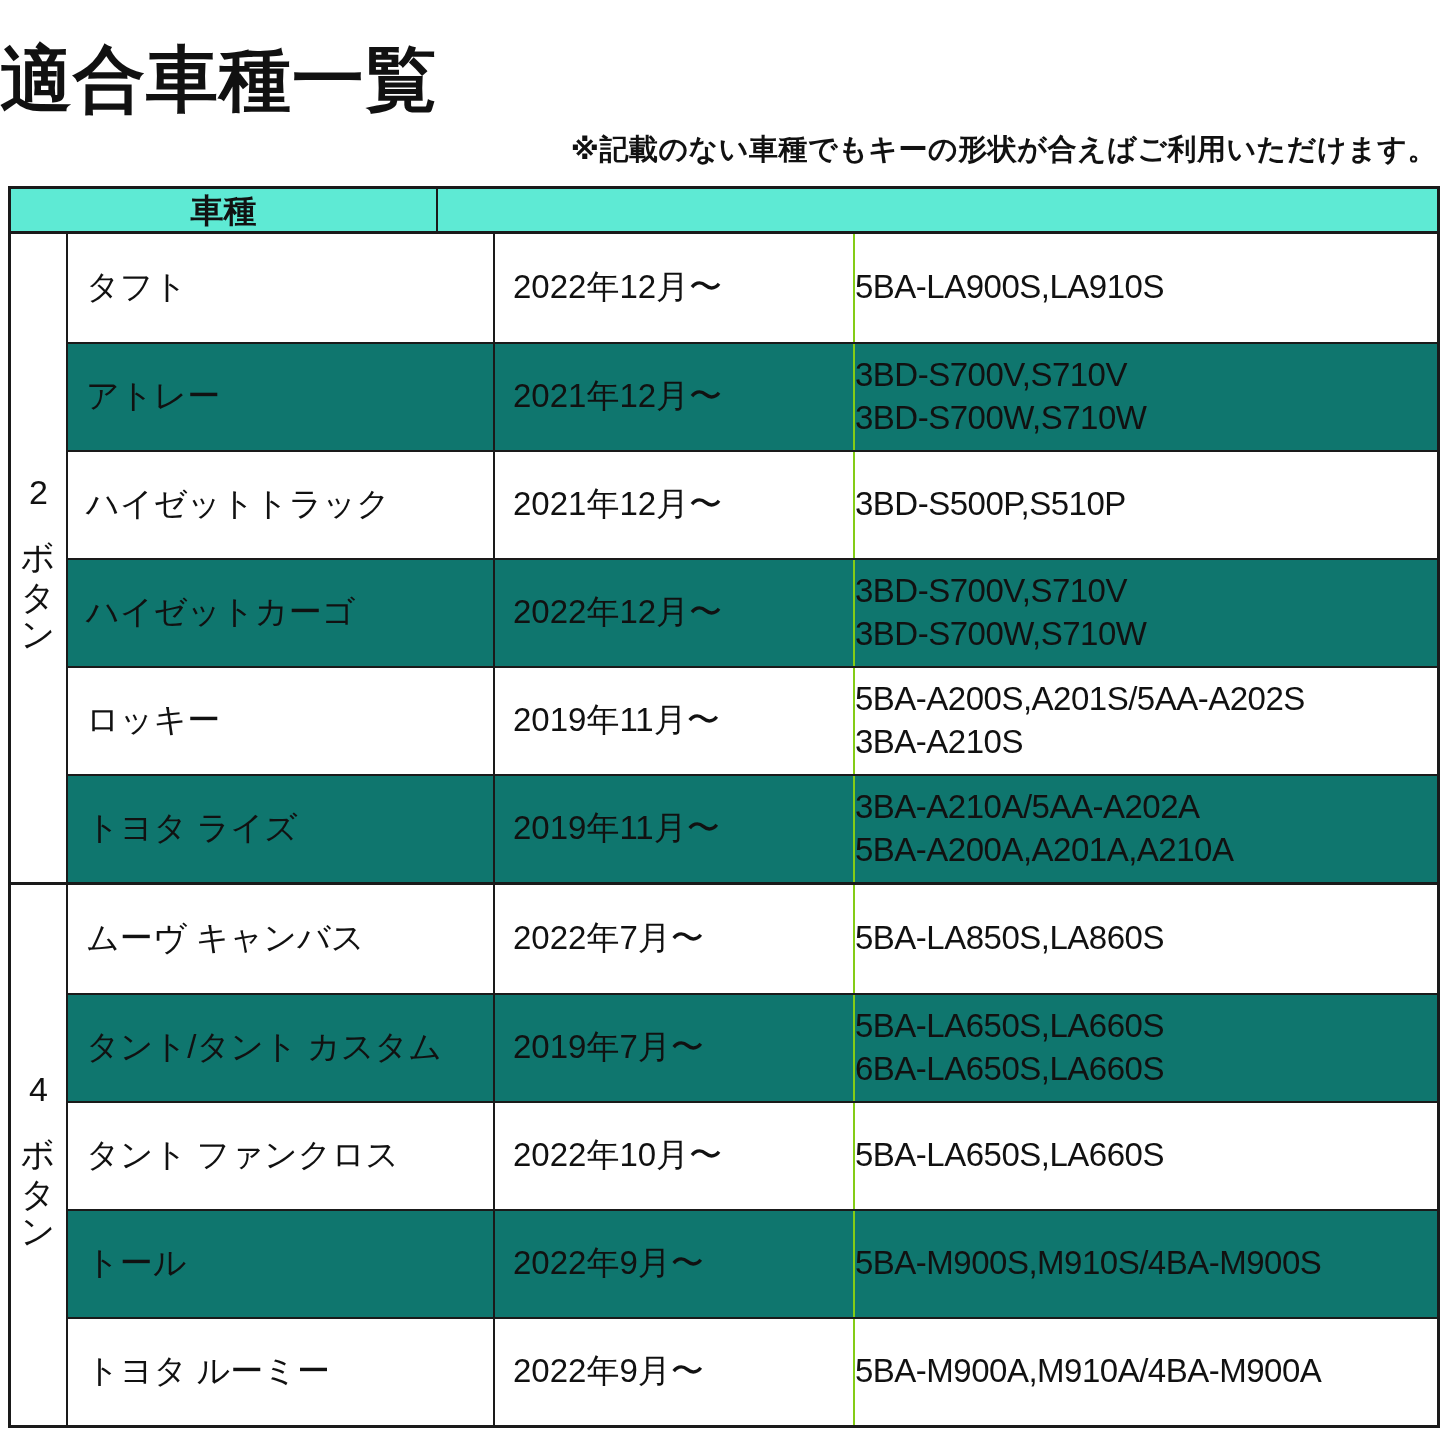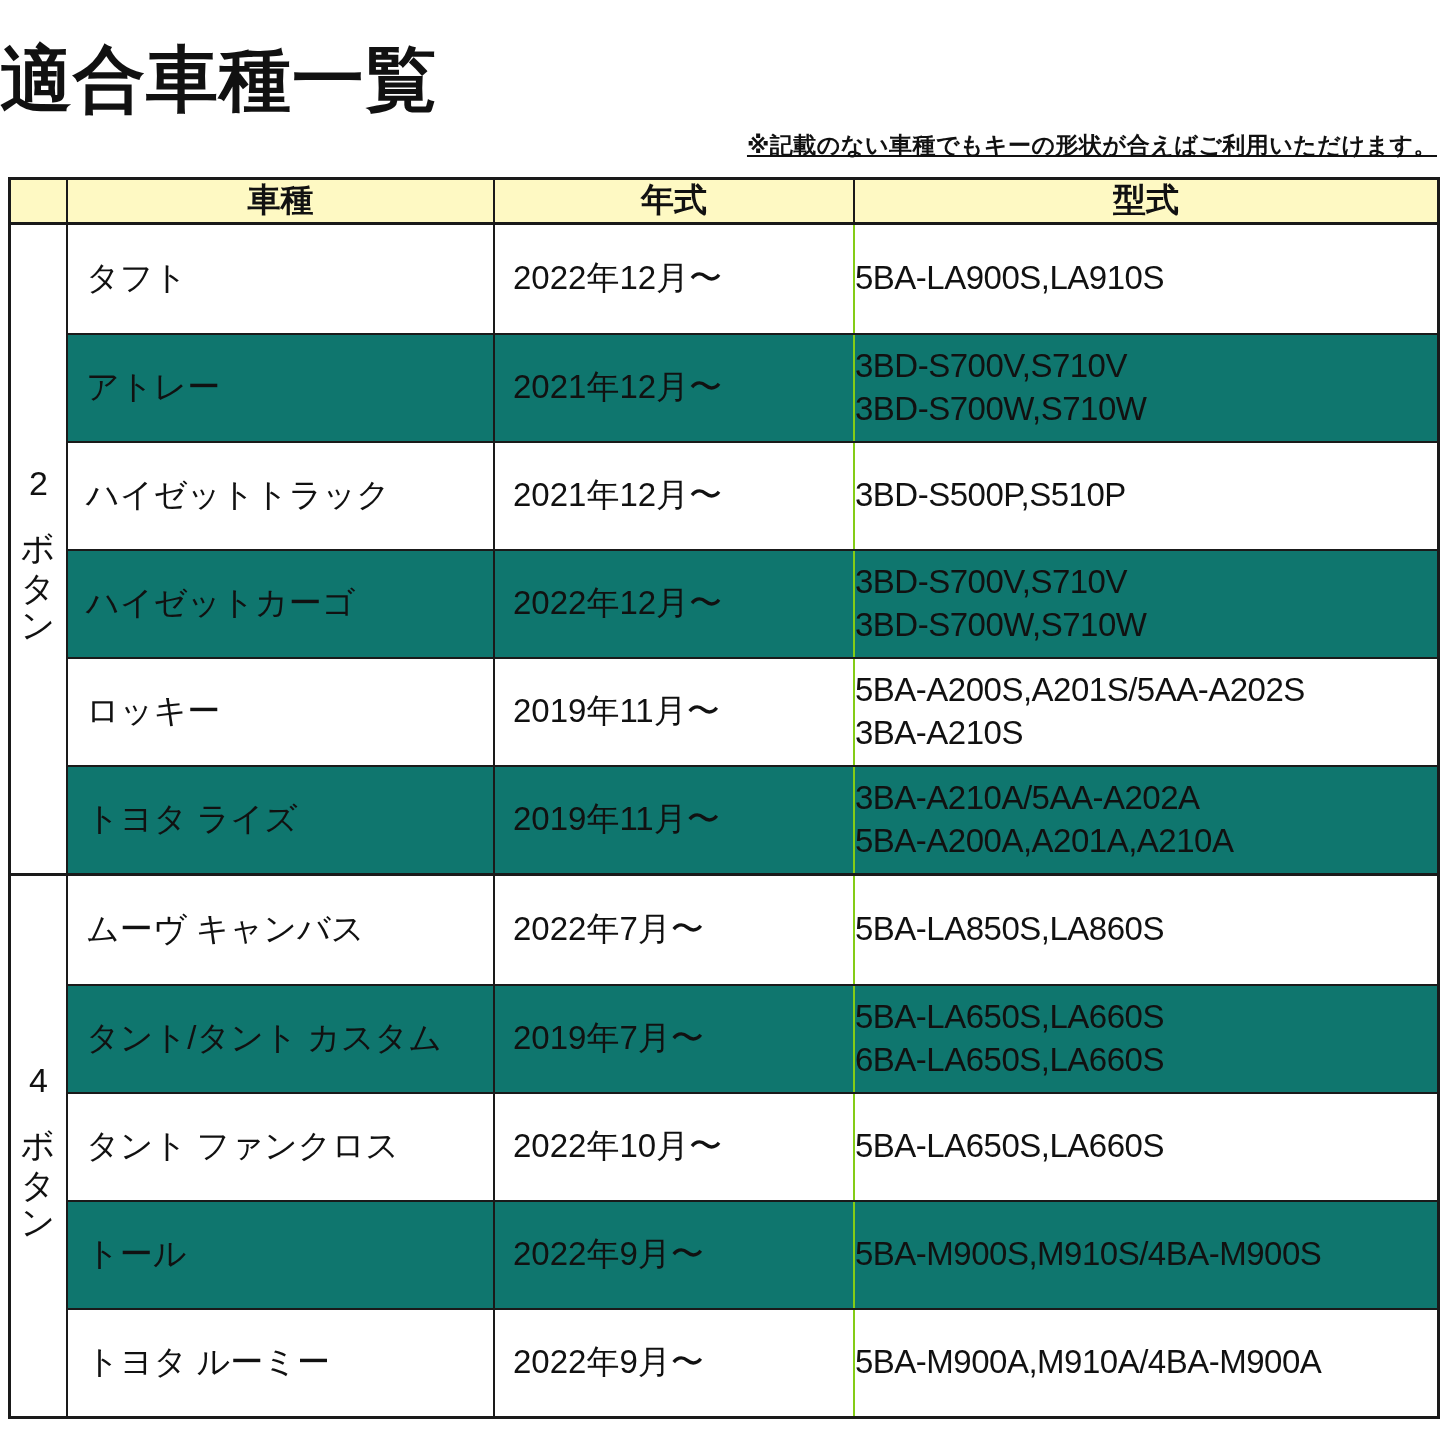--- a/index.html
+++ b/index.html
@@ -15,36 +15,36 @@
     text-align:left;
     font-size:72px;
     font-weight:900;
     line-height:1.05;
     letter-spacing:1px;
   }
   .note{
     margin-top:12px;
     text-align:right;
     padding-right:8px;
-    font-size:23px;
+    font-size:29px;
     font-weight:700;
     letter-spacing:0.5px;
-    text-decoration:underline;
   }
   .compat-table{
     box-sizing:border-box;
     margin:16px 5px 0 8px;
     width:1432px;
     border:3px solid #1a1a1a;
   }
   .thead{
     display:flex;
     height:42px;
-    background:#fef9c3;
+    background:#5eead4;
     border-bottom:3px solid #1a1a1a;
+    flex-direction:column;
   }
   .thead .hc{
     box-sizing:border-box;
     display:flex;
     align-items:center;
     justify-content:center;
     font-size:33px;
     font-weight:700;
   }
   .col0{width:57px;}

